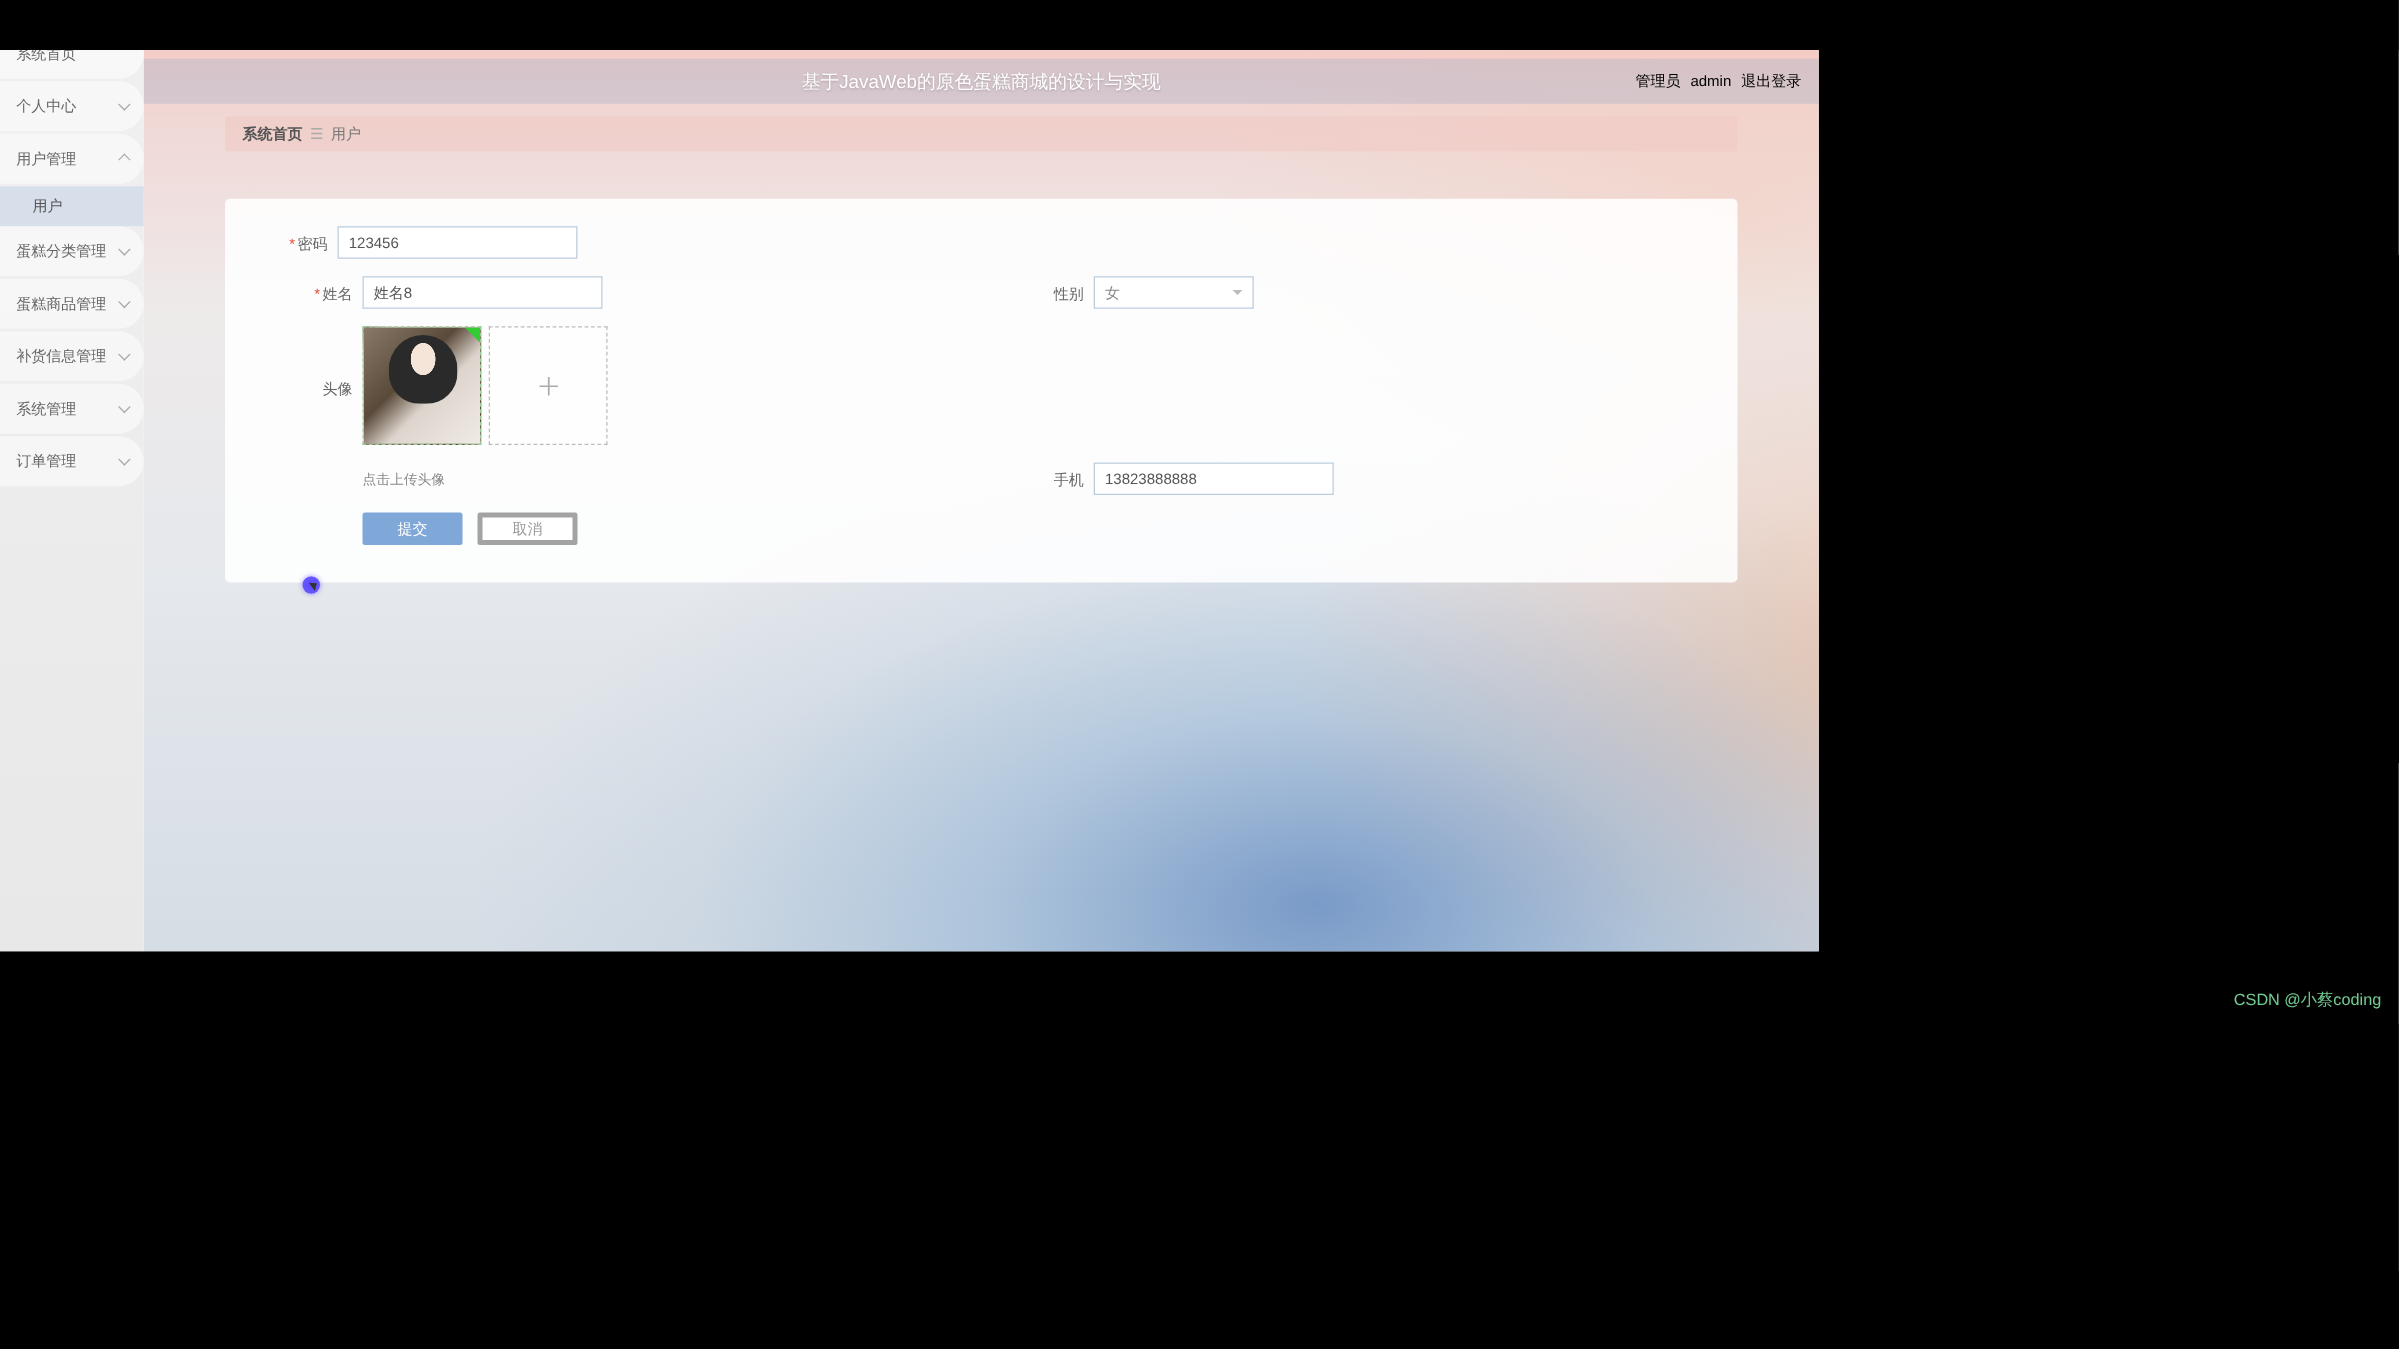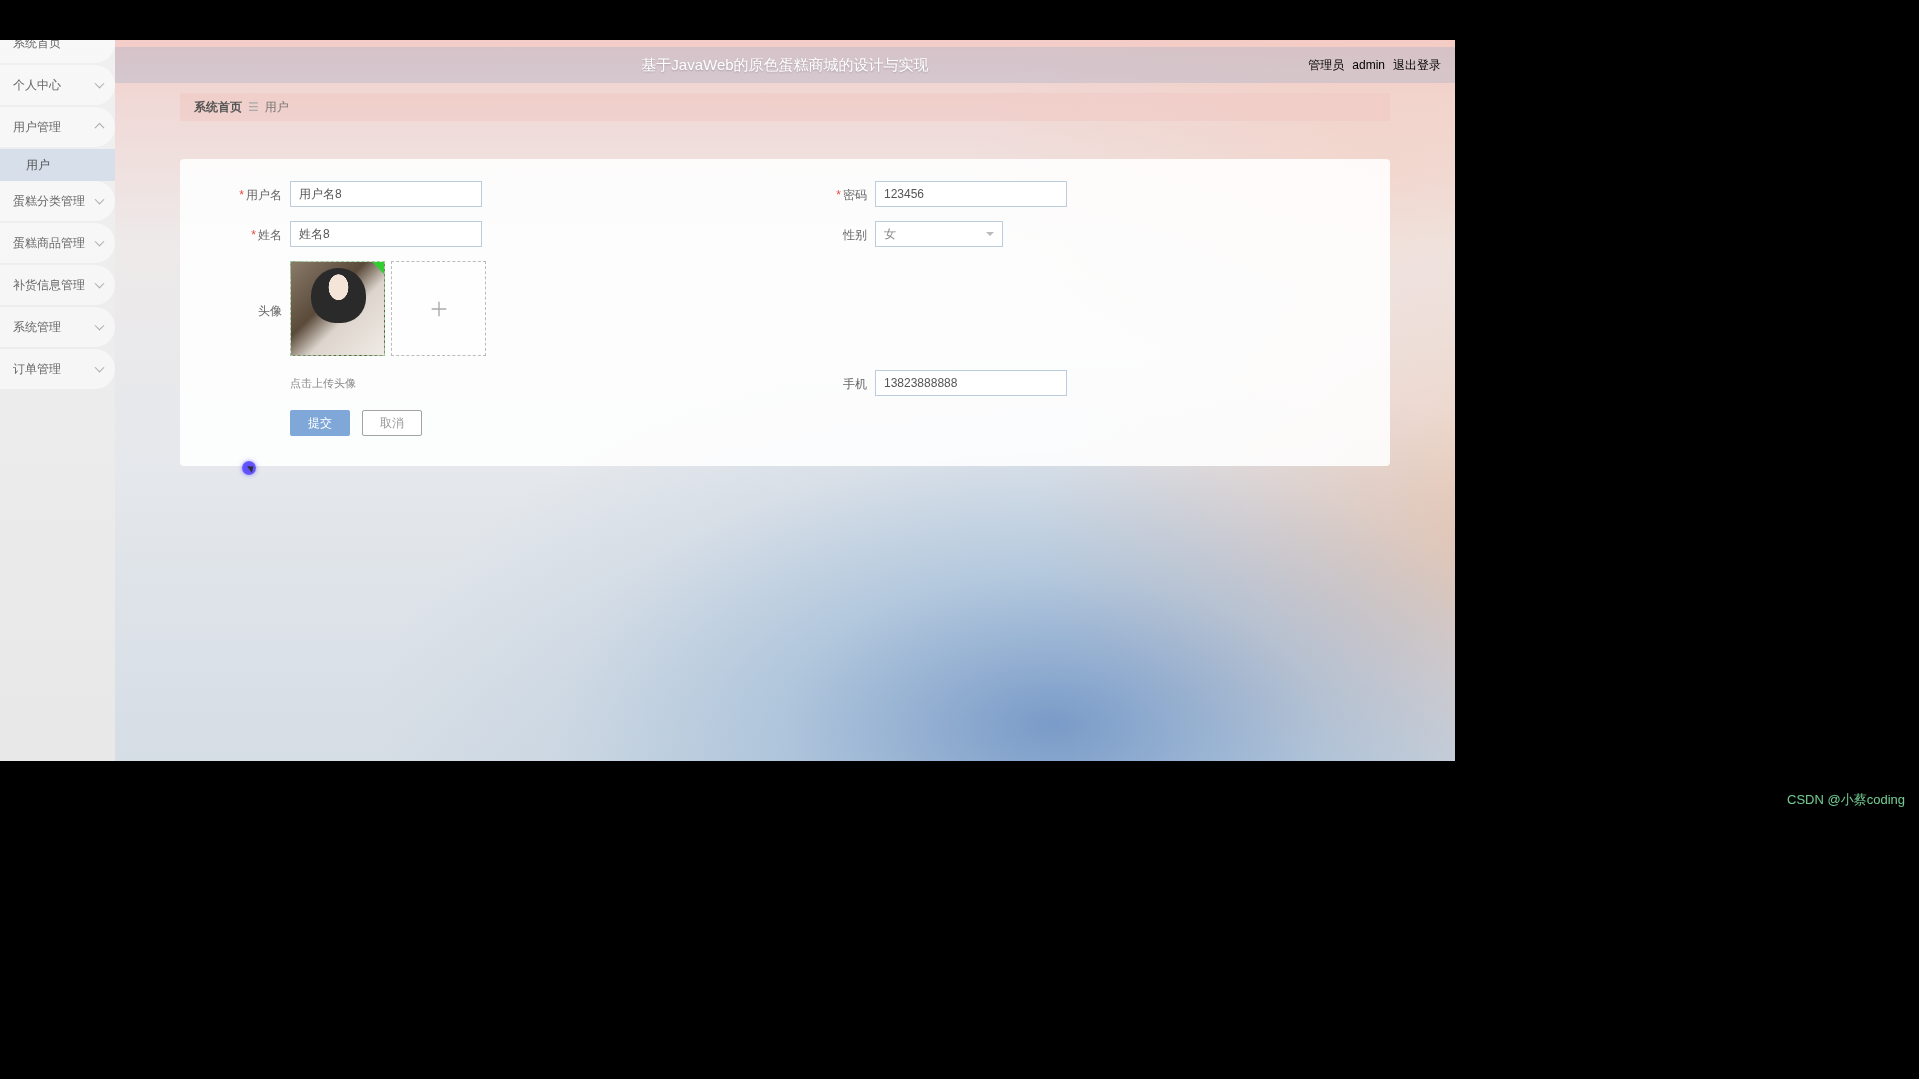--- a/index.html
+++ b/index.html
@@ -55,23 +55,23 @@
 .avatar-zone { display: flex; gap: 6px; }
 .avatar-img { width: 95px; height: 95px; border: 1px dashed #9c9; position: relative; overflow: hidden; background: linear-gradient(135deg, #8a7a6a 0%, #5a4a3a 40%, #ddd5cd 60%, #f0ebe5 100%); }
 .avatar-img::before { content:""; position:absolute; top:6px; left:20px; width:55px; height:55px; background: radial-gradient(ellipse at 50% 35%, #f5e5d8 25%, transparent 26%), #2a2a2a; border-radius: 50% 50% 45% 45%; }
 .avatar-img::after { content:""; position:absolute; top:0; right:0; width:0; height:0; border-left:12px solid transparent; border-top:12px solid #3c3; }
 .avatar-add { width: 95px; height: 95px; border: 1px dashed #bbb; display: flex; align-items: center; justify-content: center; cursor: pointer; background: rgba(255,255,255,0.5); }
 .avatar-add svg { width: 22px; height: 22px; }
 
 .upload-hint { font-size: 11px; color: #888; margin-left: 110px; margin-top: 6px; margin-bottom: 14px; }
 
 .btn-row { margin-left: 110px; display: flex; gap: 12px; }
-.btn { width: 60px; height: 26px; font-size: 12px; border-radius: 2px; display: flex; align-items: center; justify-content: center; cursor: pointer; }
+.btn { width: 80px; height: 26px; font-size: 12px; border-radius: 2px; display: flex; align-items: center; justify-content: center; cursor: pointer; }
 .btn-primary { background: #7fa8d8; color: #fff; border: none; }
-.btn-default { background: #fff; color: #999; border: 1px solid #a3a3a3; }
+.btn-default { background: #fff; color: #999; border: 4px solid #a3a3a3; }
 
 .cursor-dot { position: absolute; width: 14px; height: 14px; background: radial-gradient(circle, #5b4cff 0%, #6a5bff 100%); border-radius: 50%; left: 242px; top: 438px; z-index: 50; box-shadow: 0 0 4px rgba(91,76,255,0.6); }
 .cursor-dot::after { content:""; position:absolute; left:7px; top:3px; width:0; height:0; border-left:5px solid #333; border-top:4px solid transparent; border-bottom:4px solid transparent; transform: rotate(-35deg); }
 
 .watermark { position: absolute; right: 14px; bottom: 270px; color: #86efac; font-size: 13px; opacity: 0.85; z-index: 101; }
 </style>
 </head>
 <body>
 
 <div class="letterbox-top"></div>
@@ -104,26 +104,20 @@
     <div class="content">
       <div class="breadcrumb">
         <span class="home">系统首页</span>
         <span class="sep">☰</span>
         <span>用户</span>
       </div>
 
       <div class="form-card">
 
         <div class="form-row">
-          <div class="form-col">
-            <div class="form-item">
-              <div class="form-label req">用户名</div>
-              <input class="form-input" value="用户名8" style="">
-            </div>
-          </div>
           <div class="form-col col-right">
             <div class="form-item">
               <div class="form-label req">密码</div>
               <input class="form-input wide" value="123456" style="">
             </div>
           </div>
         </div>
 
         <div class="form-row">
           <div class="form-col">

